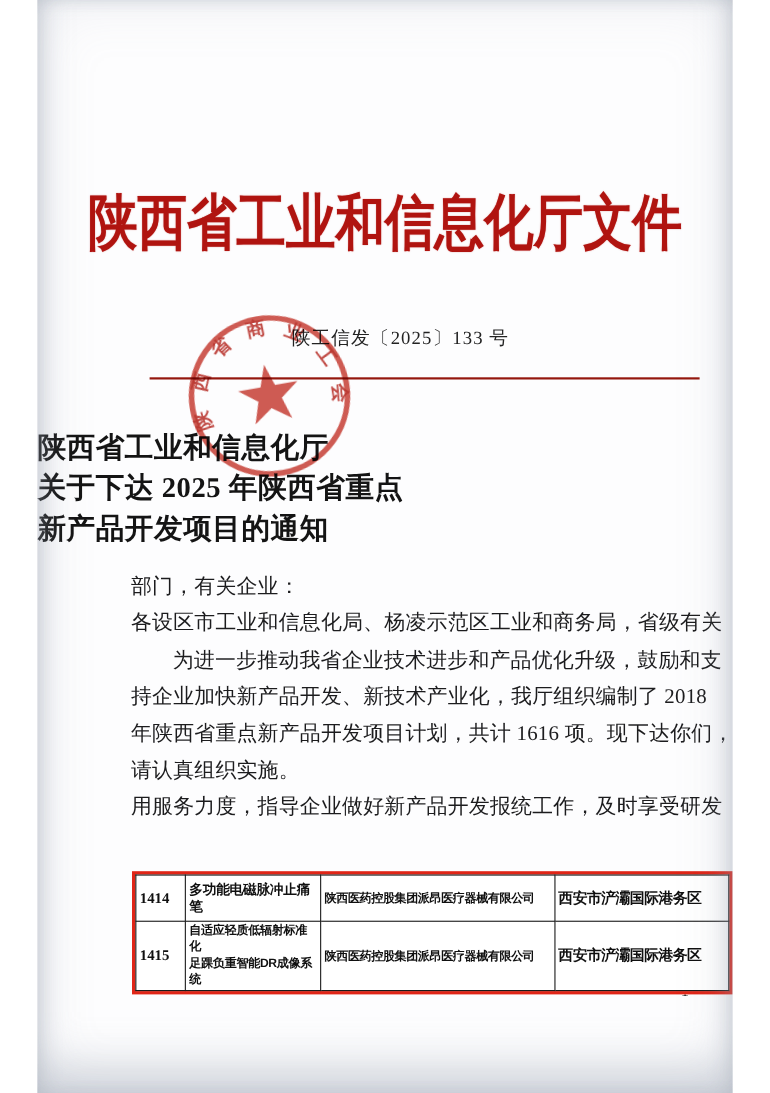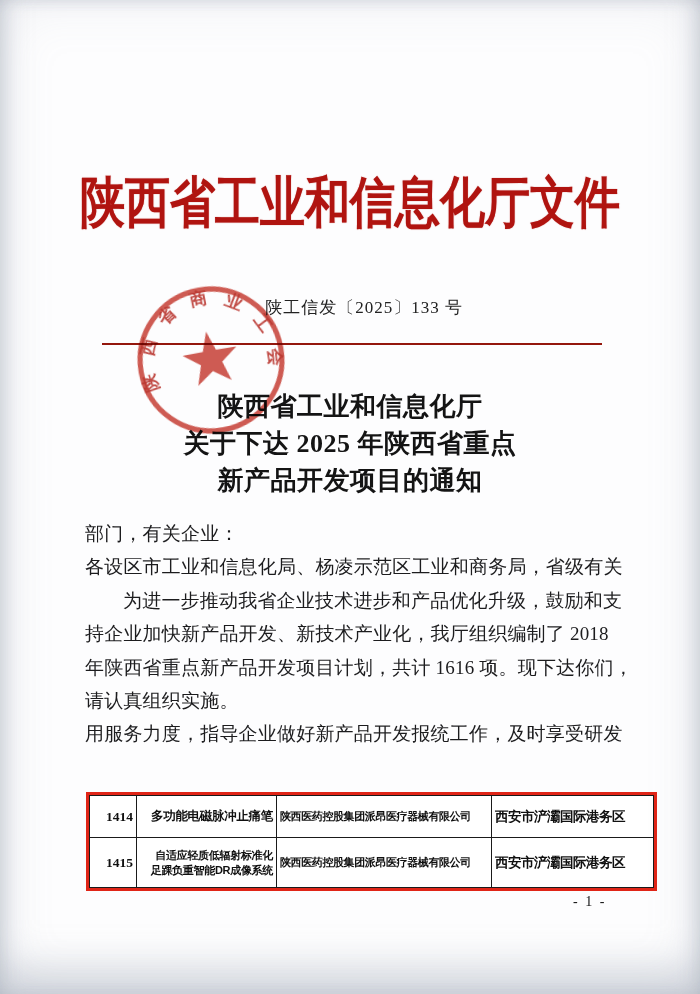--- a/index.html
+++ b/index.html
@@ -4,21 +4,21 @@
 <style>
   :root{
     --banner-red:#b01410;
     --rule-red:#94170d;
     --seal-red:#c02318;
     --table-red:#e02517;
     --text-black:#1c1c1e;
   }
   html,body{margin:0;padding:0;background:#ffffff;}
   .page{
-    position:relative;width:700px;height:994px;margin:0 auto;
+    position:relative;width:632px;height:994px;margin:0 auto;
     background:#fdfdfe;overflow:hidden;
     font-family:"Liberation Serif","DejaVu Serif",serif;
     color:var(--text-black);
   }
   .photo-edge{
     position:absolute;inset:0;pointer-events:none;z-index:9;
     box-shadow:
       inset 0 0 55px rgba(150,158,172,.16),
       inset 12px 0 18px -8px rgba(150,158,172,.30),
       inset -12px 0 18px -8px rgba(150,158,172,.30),
@@ -42,21 +42,21 @@
     position:absolute;top:343px;left:102px;width:500px;height:2px;
     background:var(--rule-red);
   }
   .seal{
     position:absolute;left:134px;top:283px;width:154px;height:154px;
     z-index:5;mix-blend-mode:multiply;opacity:.88;
     filter:blur(.6px);transform:rotate(-10deg);
   }
   .heading{
     position:absolute;top:388px;left:0;width:100%;
-    text-align:center;font-weight:bold;font-size:26px;line-height:37px;
+    font-weight:bold;font-size:26px;line-height:37px;
     color:#141414;letter-spacing:.5px;
   }
   .body-text{
     position:absolute;top:517px;left:85px;width:537px;
     font-size:19px;line-height:33.4px;color:var(--text-black);
     letter-spacing:.2px;
   }
   .body-text .line{white-space:nowrap;}
   .body-text .indent{text-indent:38px;}
   .tbl-wrap{
@@ -68,22 +68,22 @@
     border-collapse:collapse;table-layout:fixed;
     font-family:"Liberation Sans","DejaVu Sans",sans-serif;
     color:#101010;
   }
   table.projects td{
     border:1px solid #1a1a1a;vertical-align:middle;
     padding:1px 3px;font-weight:600;overflow:hidden;
   }
   table.projects tr.r1{height:42px;}
   table.projects tr.r2{height:50px;}
-  td.c-no{width:40px;text-align:right;font-size:13.5px;font-family:"Liberation Serif",serif;font-weight:600;}
-  td.c-prod{width:133px;font-size:12.5px;letter-spacing:-.3px;white-space:pre-line;line-height:15px;text-align:right;}
+  td.c-no{width:40px;text-align:left;font-size:13.5px;font-family:"Liberation Serif",serif;font-weight:600;}
+  td.c-prod{width:133px;font-size:12.5px;letter-spacing:-.3px;white-space:pre-line;line-height:15px;}
   tr.r2 td.c-prod{font-size:11px;}
   td.c-co{width:208px;font-size:11px;letter-spacing:-.4px;white-space:nowrap;}
   td.c-dist{width:155px;font-size:13.5px;letter-spacing:-.5px;white-space:nowrap;}
   .page-number{
     position:absolute;top:894px;left:573px;
     font-size:14px;letter-spacing:2px;color:#111;
   }
 </style>
 </head>
 <body>

